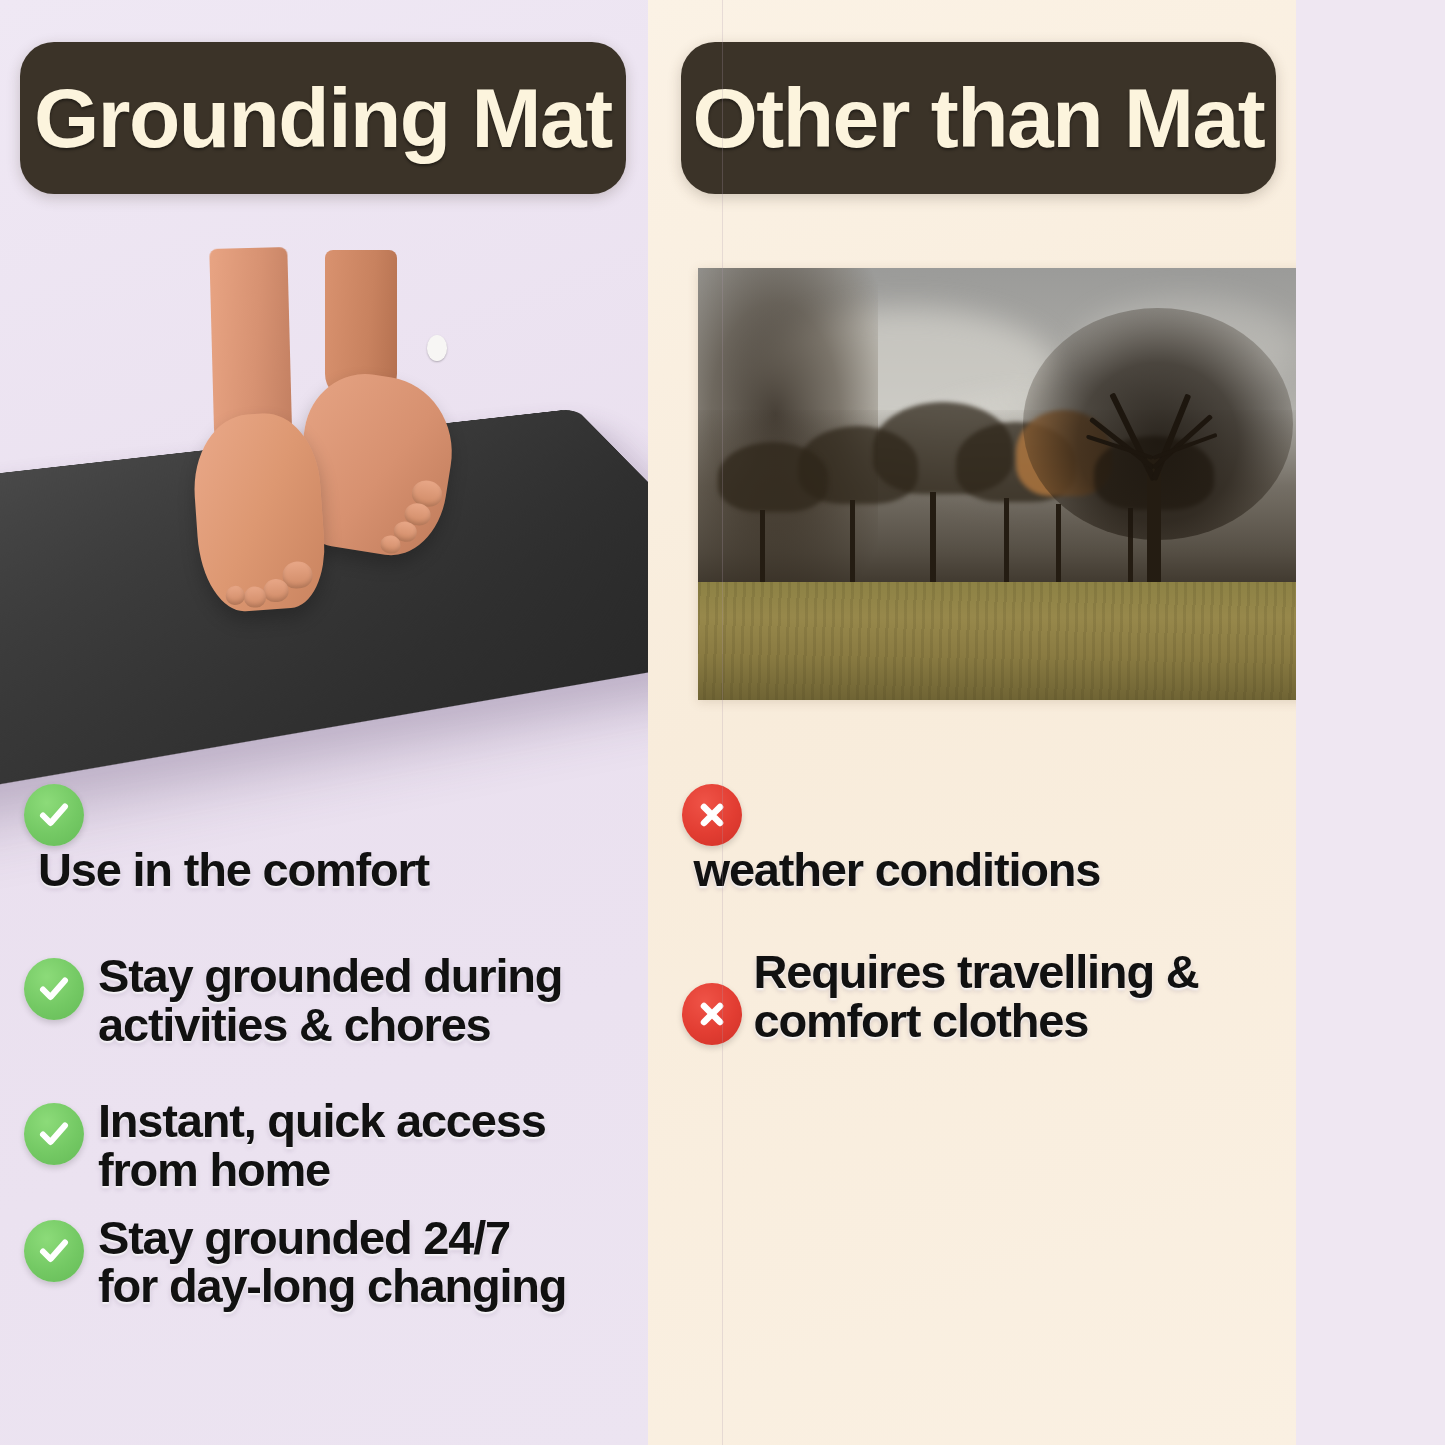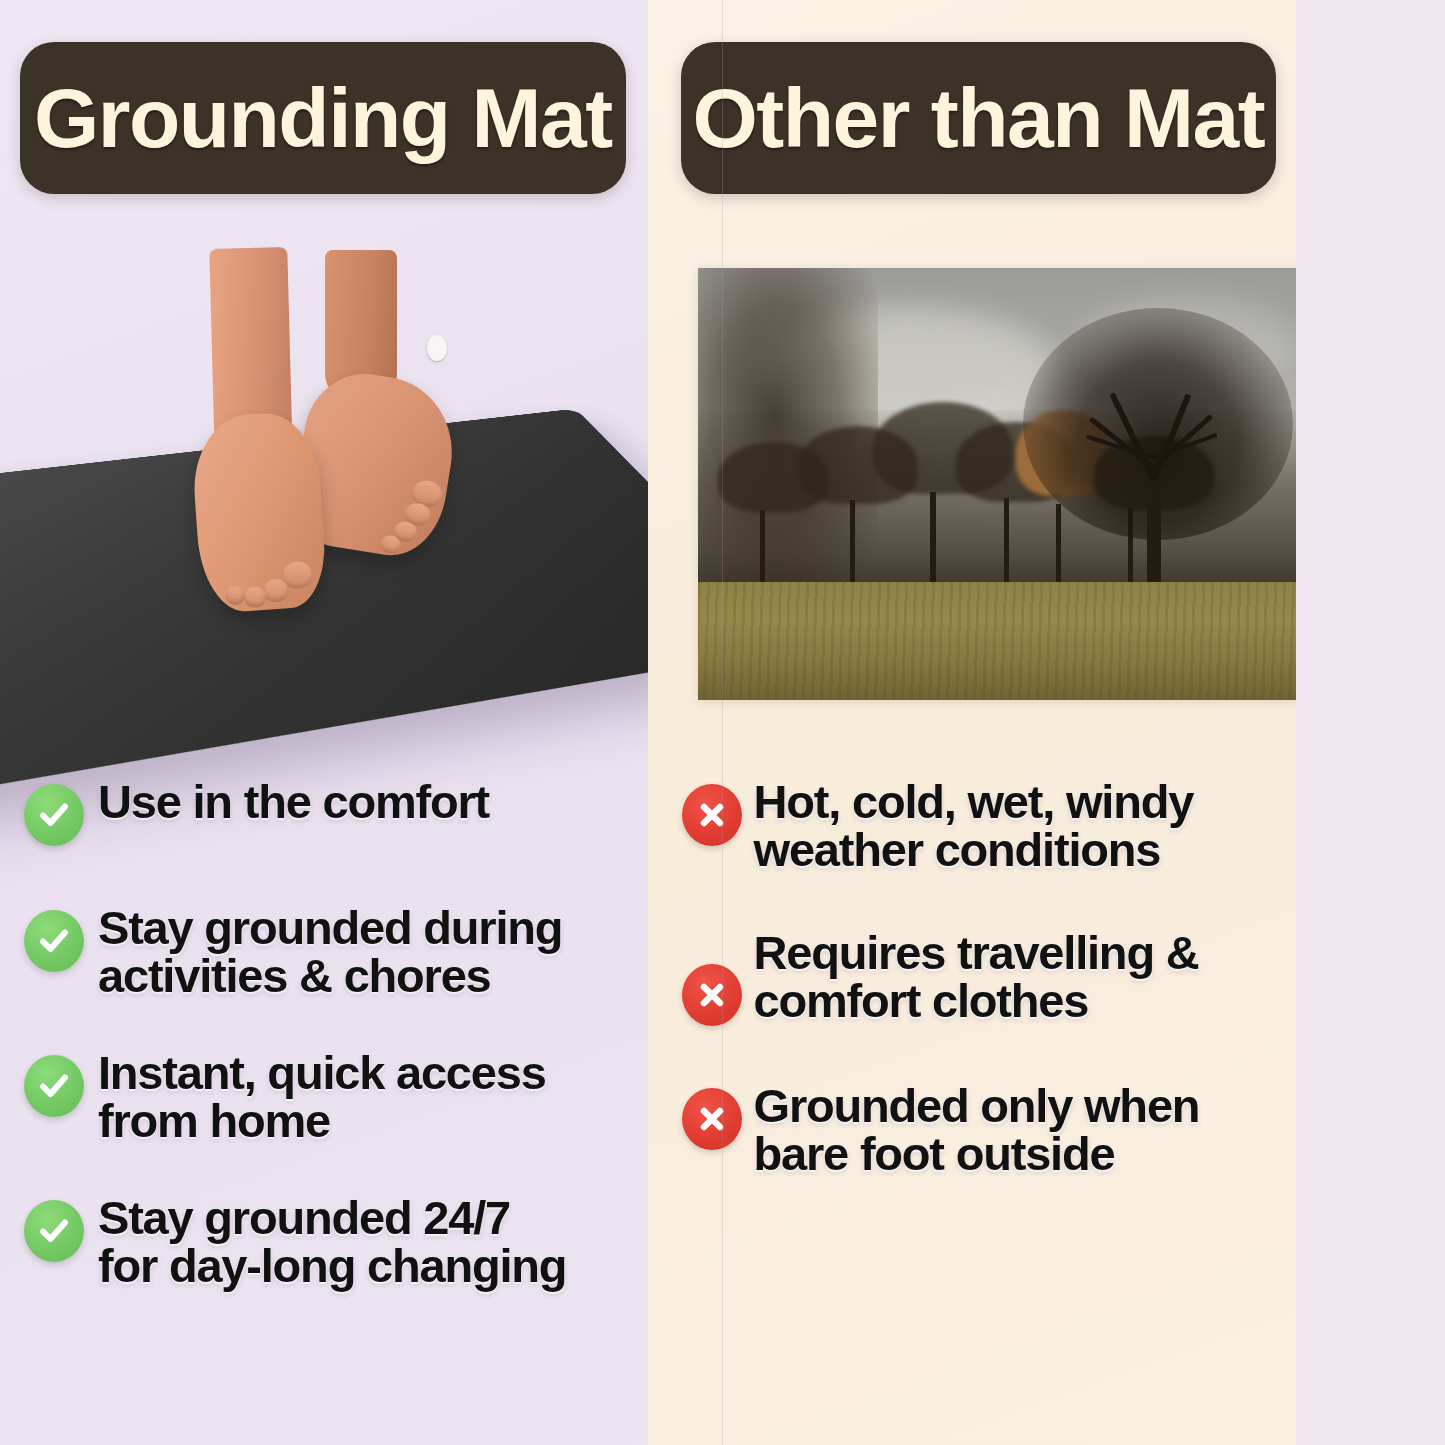--- a/index.html
+++ b/index.html
@@ -105,24 +105,24 @@
 
   .row-text{
     margin-left:14px;
     font-size:47px; font-weight:700; line-height:1.03;
     color:#111; letter-spacing:-1.2px;
     text-shadow:0 2px 2px rgba(255,255,255,.85), 0 3px 5px rgba(90,70,110,.22);
   }
   .panel.right .row-text{ margin-left:12px; }
   .row-text .l2{ display:block; }
 
-  .r0{ margin-top:0; }
+  .r0{ margin-top:0;flex-direction:column; }
   .r1{ margin-top:58px; }
   .r2{ margin-top:48px; }
-  .r3{ margin-top:48px; }
+  .r3{ margin-top:20px; }
   .panel.right .r1{ margin-top:50px; }
   .panel.right .r2{ margin-top:54px;align-items:flex-end; }
   .panel.right .r3{ margin-top:56px; }
 
   .divider{ position:absolute; left:722px; top:0; width:1px; height:1445px;
             background:rgba(170,150,170,.25); }
 </style>
 </head>
 <body>
 
@@ -259,47 +259,35 @@
 
     <div class="bullets">
 
       <div class="row r0">
         <span class="badge no">
           <svg width="34" height="34" viewBox="0 0 34 34" aria-hidden="true">
             <path d="M9 9 L25 25 M25 9 L9 25" fill="none" stroke="#ffffff" stroke-width="6.5" stroke-linecap="round"></path>
           </svg>
         </span>
         <span class="row-text">
-          <span>Hot, cold, wet, windy</span>
           <span class="l2">weather conditions</span>
         </span>
       </div>
 
 
       <div class="row r2">
         <span class="badge no">
           <svg width="34" height="34" viewBox="0 0 34 34" aria-hidden="true">
             <path d="M9 9 L25 25 M25 9 L9 25" fill="none" stroke="#ffffff" stroke-width="6.5" stroke-linecap="round"></path>
           </svg>
         </span>
         <span class="row-text">
           <span>Requires travelling &amp;</span>
           <span class="l2">comfort clothes</span>
         </span>
       </div>
 
-      <div class="row r3">
-        <span class="badge no">
-          <svg width="34" height="34" viewBox="0 0 34 34" aria-hidden="true">
-            <path d="M9 9 L25 25 M25 9 L9 25" fill="none" stroke="#ffffff" stroke-width="6.5" stroke-linecap="round"></path>
-          </svg>
-        </span>
-        <span class="row-text">
-          <span>Grounded only when</span>
-          <span class="l2">bare foot outside</span>
-        </span>
-      </div>
 
     </div>
   </section>
 
   <div class="divider"></div>
 </div>
 
 </body></html>

